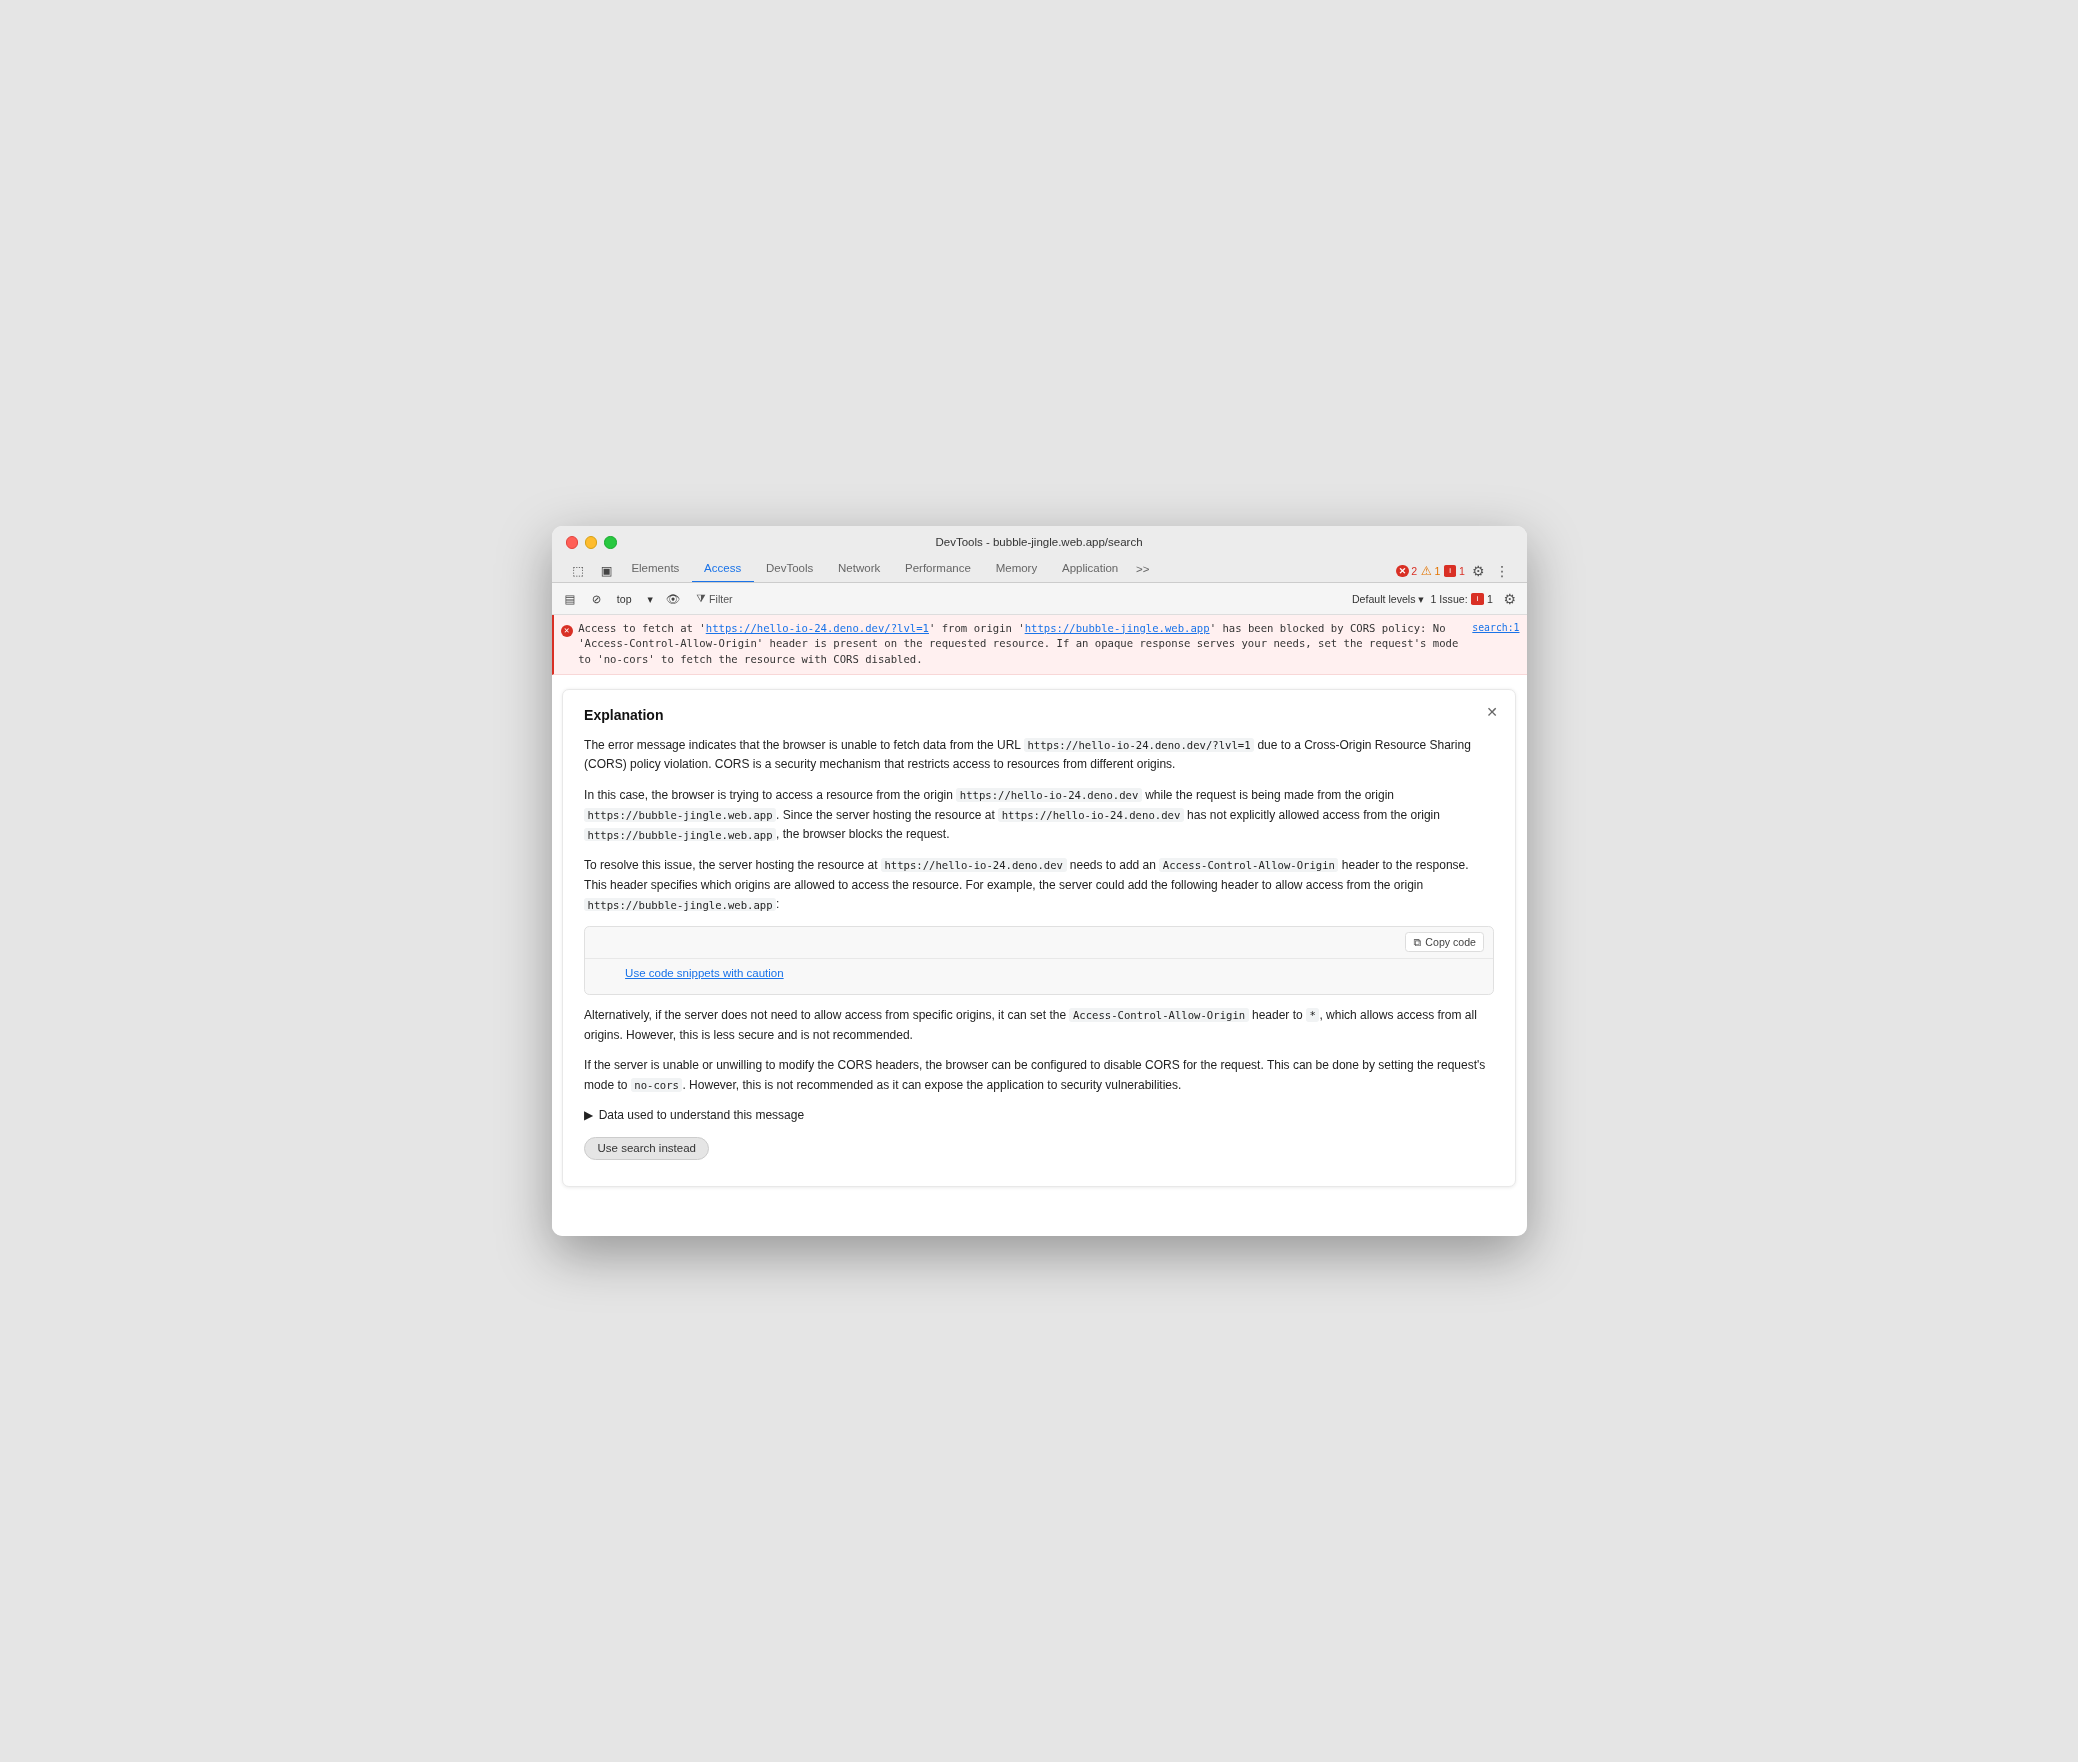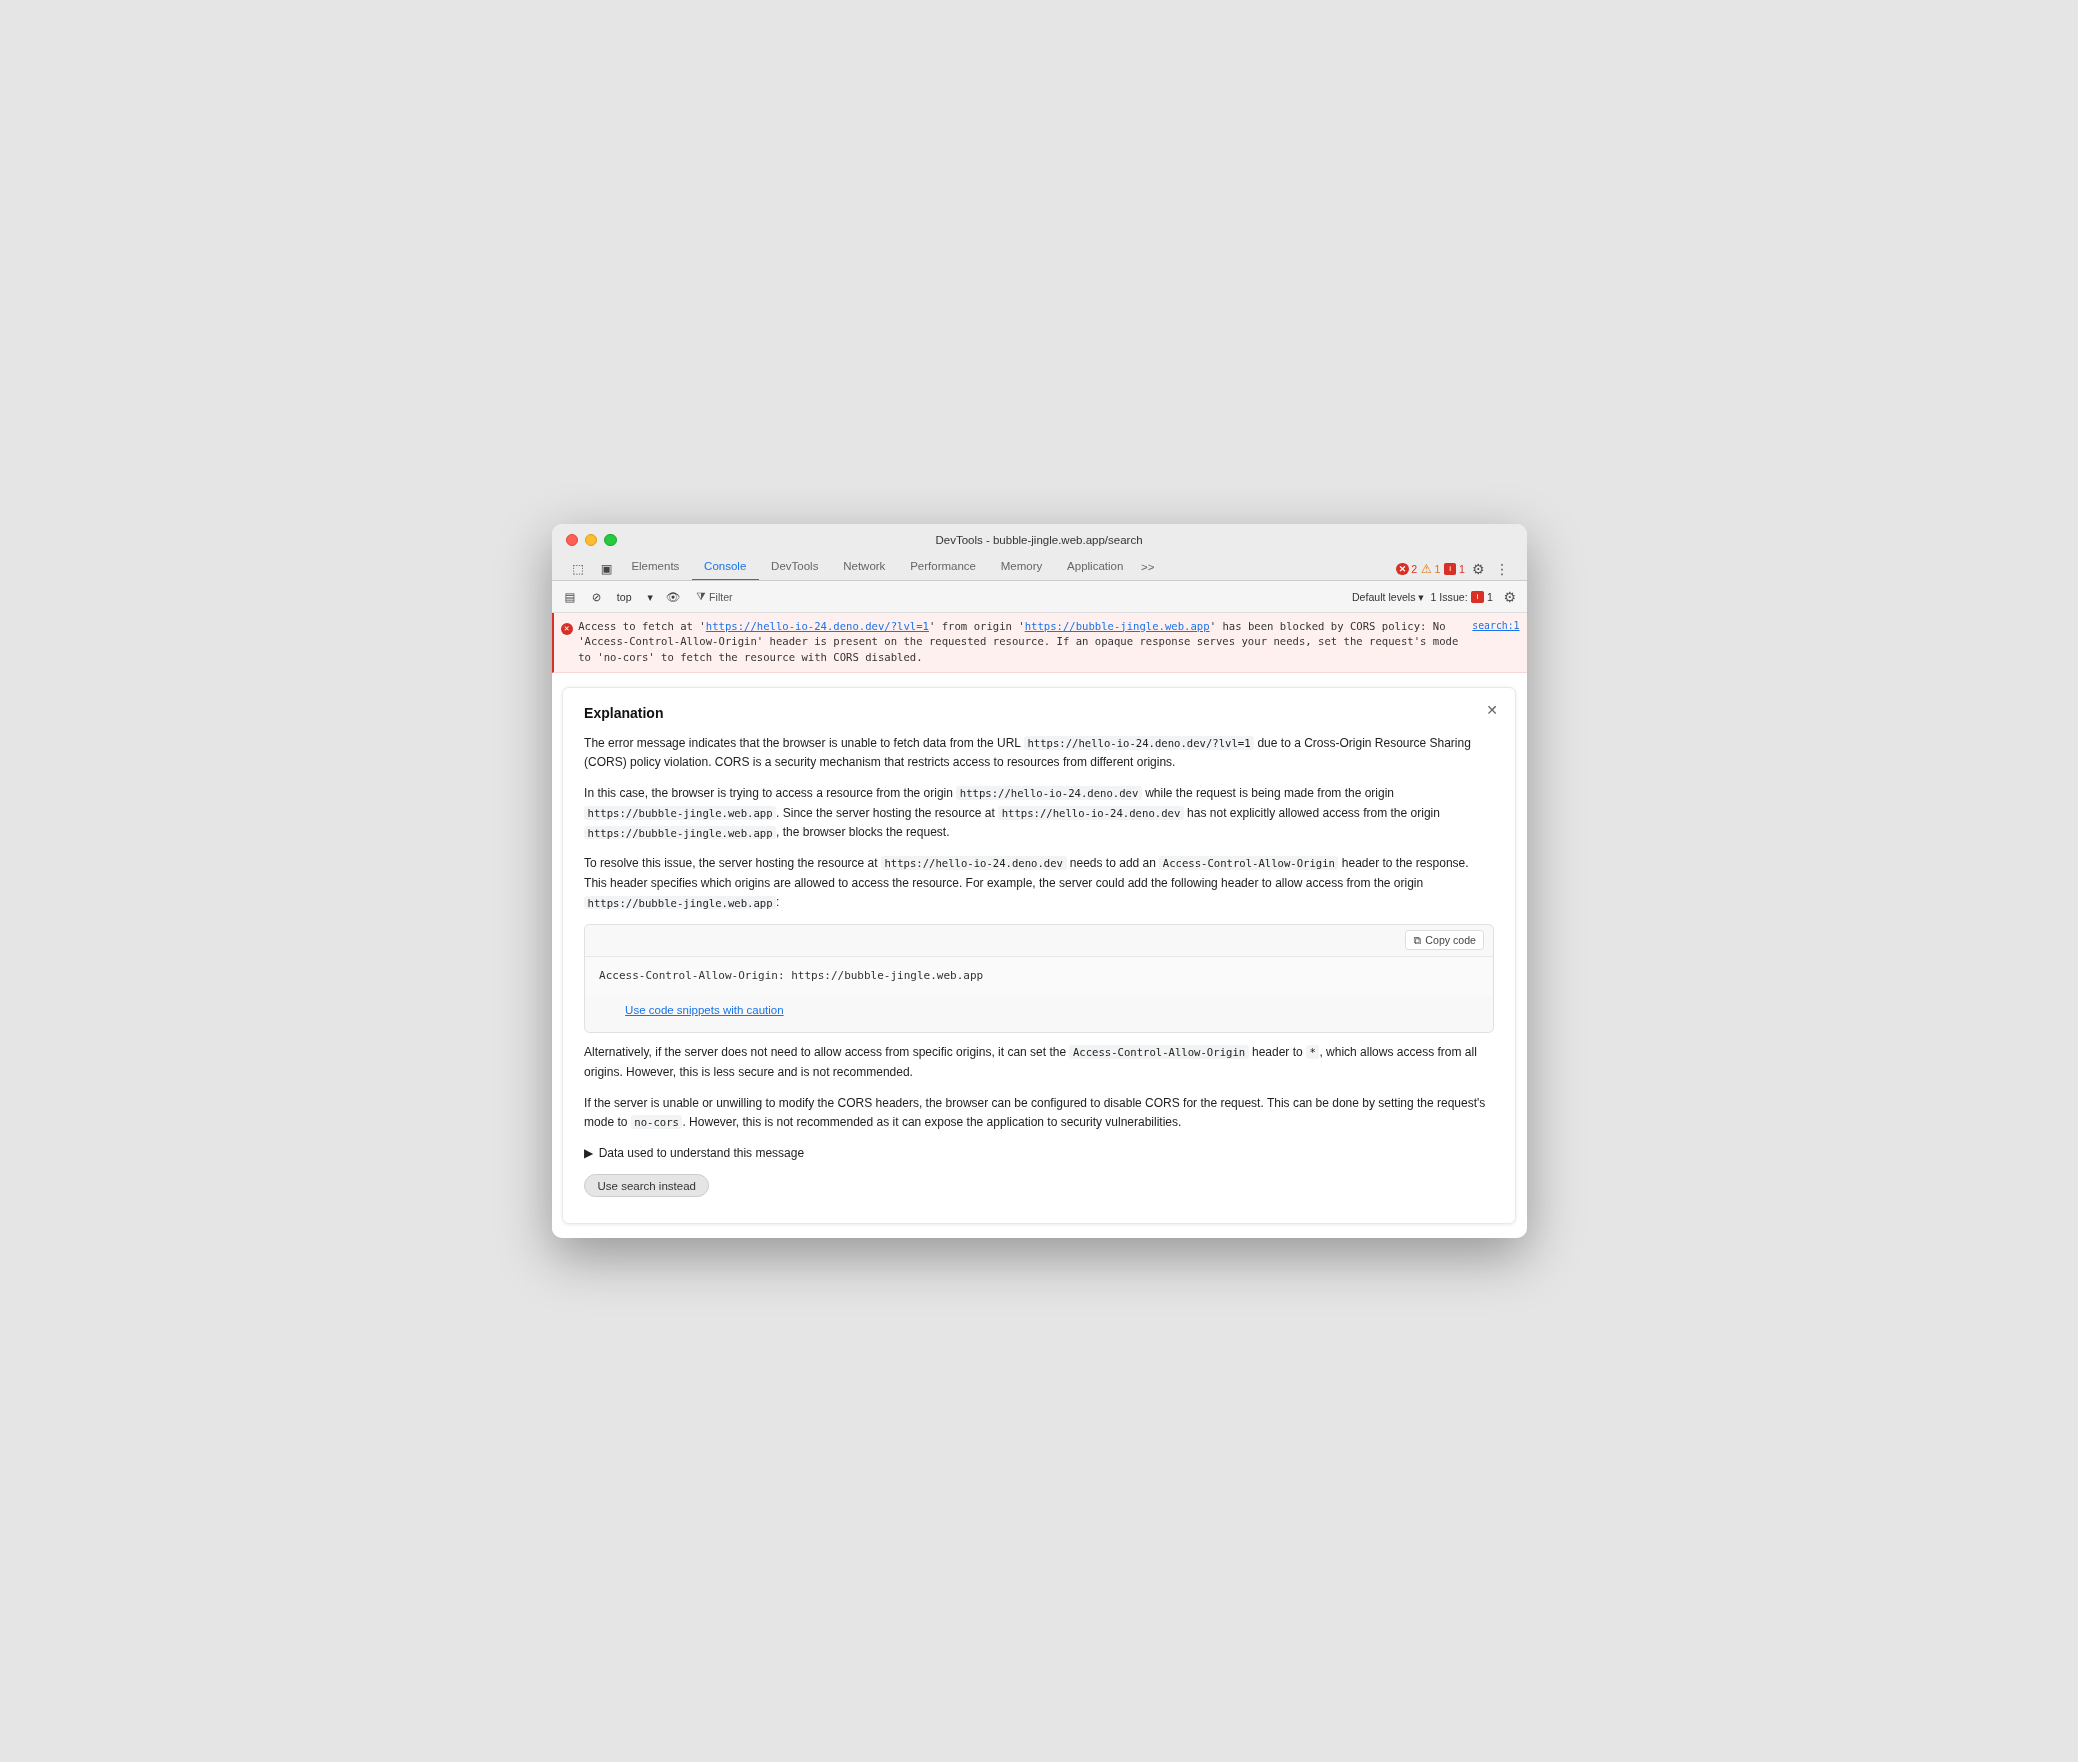--- a/index.html
+++ b/index.html
@@ -407,21 +407,21 @@
         <div class="traffic-light tl-yellow"></div>
         <div class="traffic-light tl-green"></div>
       </div>
       <span class="window-title">DevTools - bubble-jingle.web.app/search</span>
     </div>
 
     <div class="tab-bar">
       <div class="toolbar-btn" style="margin-right:3.5px;">⬚</div>
       <div class="toolbar-btn">▣</div>
       <div class="tab">Elements</div>
-      <div class="tab active">Console</div>
+      <div class="tab active">Access</div>
       <div class="tab">DevTools</div>
       <div class="tab">Network</div>
       <div class="tab">Performance</div>
       <div class="tab">Memory</div>
       <div class="tab">Application</div>
       <div class="tab-more">&gt;&gt;</div>
       <div class="toolbar-right">
         <span class="badge-error">
           <span class="icon-circle-x">✕</span>
           <span>2</span>
@@ -495,23 +495,20 @@
           To resolve this issue, the server hosting the resource at <code>https://hello-io-24.deno.dev</code> needs to add an <code>Access-Control-Allow-Origin</code> header to the response. This header specifies which origins are allowed to access the resource. For example, the server could add the following header to allow access from the origin <code>https://bubble-jingle.web.app</code>:
         </p>
 
         <div class="code-block">
           <div class="code-block-toolbar">
             <button class="copy-code-btn">
               <span>⧉</span>
               <span>Copy code</span>
             </button>
           </div>
-          <div class="code-block-body">
-            <span>Access-Control-Allow-Origin: https://bubble-jingle.web.app</span>
-          </div>
           <div style="padding: 0 14px 10.6px 14px;">
             <a class="code-caution-link">Use code snippets with caution</a>
           </div>
         </div>
 
         <p>
           Alternatively, if the server does not need to allow access from specific origins, it can set the <code>Access-Control-Allow-Origin</code> header to <code>*</code>, which allows access from all origins. However, this is less secure and is not recommended.
         </p>
 
         <p>

